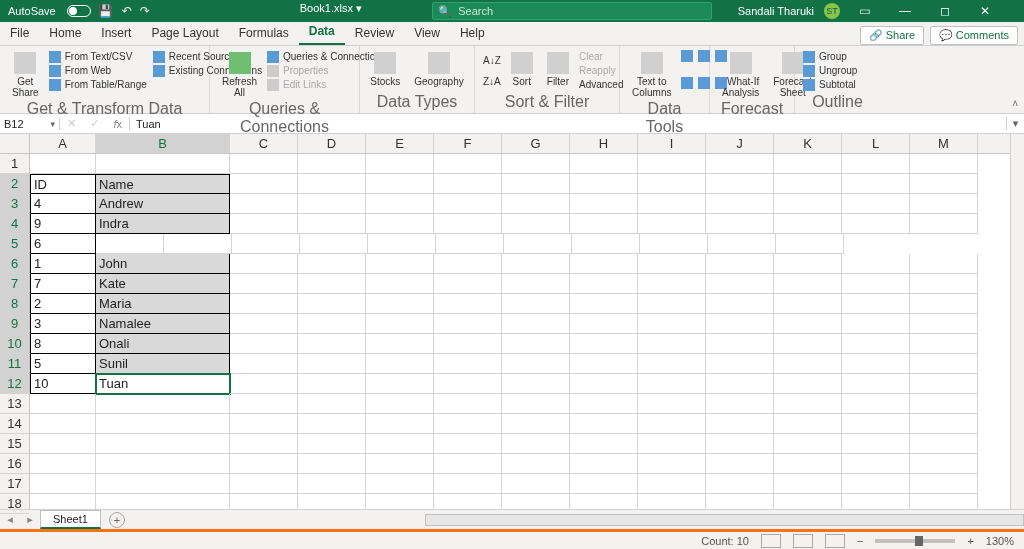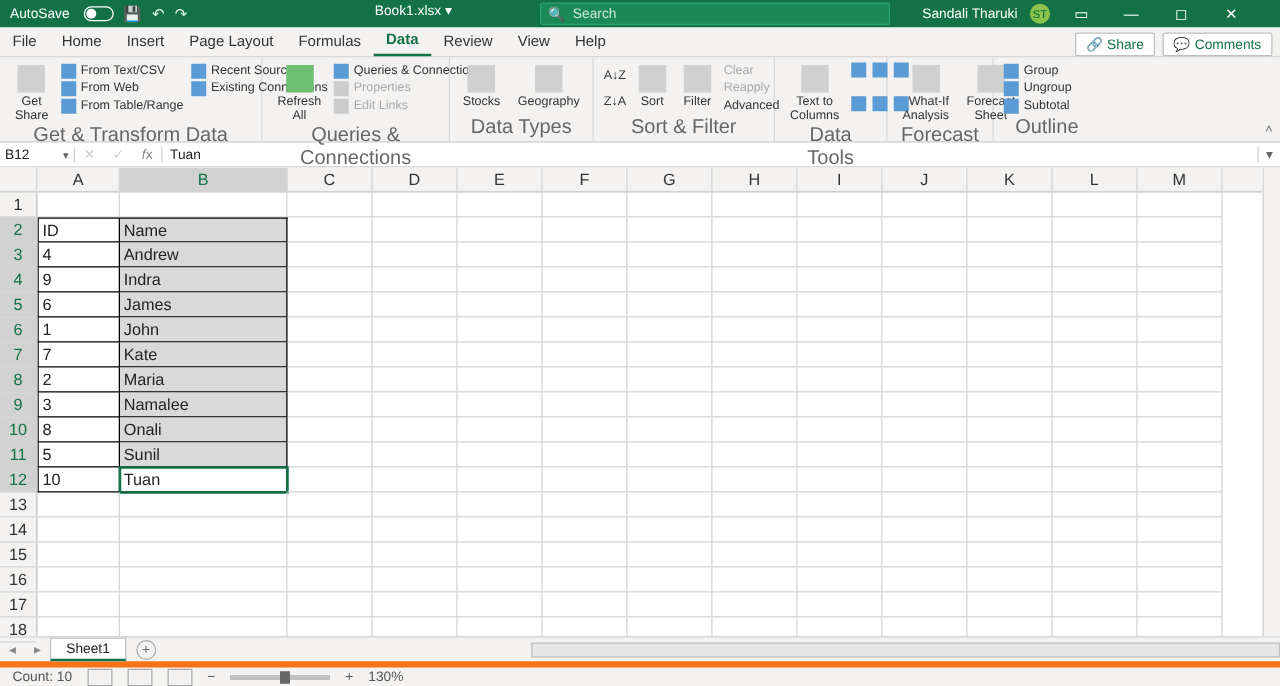--- a/index.html
+++ b/index.html
@@ -68,21 +68,21 @@
   .vscroll { width:14px; background:#f3f2f1; border-left:1px solid #d0d0d0;}
 
   
   .sheettabs { height:20px; background:#f3f2f1; border-top:1px solid #d0d0d0; display:flex; align-items:center; font-size:11px; }
   .sheettabs .nav { width:40px; display:flex; justify-content:space-around; color:#888;}
   .sheettab { padding:2px 12px; background:#fff; border:1px solid #c0c0c0; border-bottom:2px solid #127245; font-size:11px;}
   .addsheet { width:16px; height:16px; border:1px solid #aaa; border-radius:50%; margin-left:8px; display:flex; align-items:center; justify-content:center; color:#666; font-size:11px;}
   .sheettabs .hsbar { flex:1; margin-left:300px; height:12px; background:#e6e6e6; border:1px solid #c0c0c0;}
 
   
-  .status { height:20px; background:#f3f2f1; border-top:5px solid #f97316; display:flex; align-items:center; font-size:11px; color:#555; gap:12px; padding:0 10px;}
+  .status { height:20px; background:#f3f2f1; border-top:3px solid #f97316; display:flex; align-items:center; justify-content:flex-end; font-size:11px; color:#555; gap:12px; padding:0 10px;}
   .status .viewbtn { width:20px; height:14px; border:1px solid #aaa;}
   .status .zoomslider{ width:80px; height:4px; background:#c0c0c0; position:relative;}
   .status .zoomslider::after{content:"";position:absolute;left:50%;top:-3px;width:8px;height:10px;background:#666;}
 </style>
 </head>
 <body>
 
 <div class="titlebar">
   <div class="left">
     <span class="autosave">AutoSave</span>
@@ -392,21 +392,20 @@
           <div class="cell "></div>
           <div class="cell "></div>
           <div class="cell "></div>
           <div class="cell "></div>
           <div class="cell "></div>
           <div class="cell "></div>
           <div class="cell "></div>
         </div>
         <div class="row">
           <div class="cell colA databorder databorderL">6</div>
-          <div class="cell colB databorder selbg">James</div>
           <div class="cell "></div>
           <div class="cell "></div>
           <div class="cell "></div>
           <div class="cell "></div>
           <div class="cell "></div>
           <div class="cell "></div>
           <div class="cell "></div>
           <div class="cell "></div>
           <div class="cell "></div>
           <div class="cell "></div>

